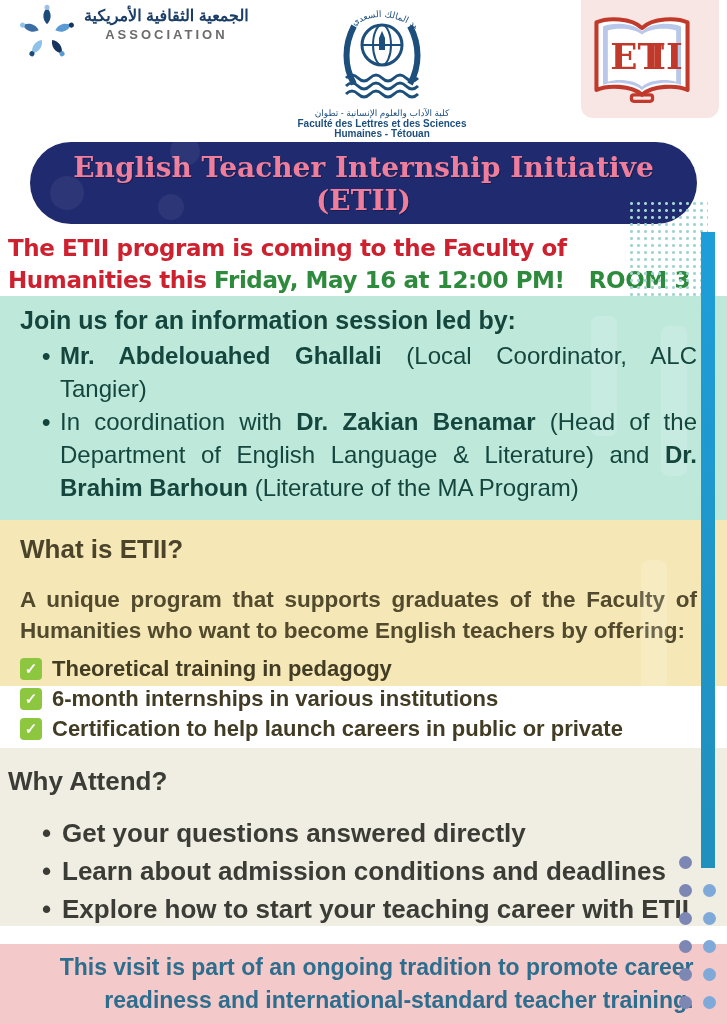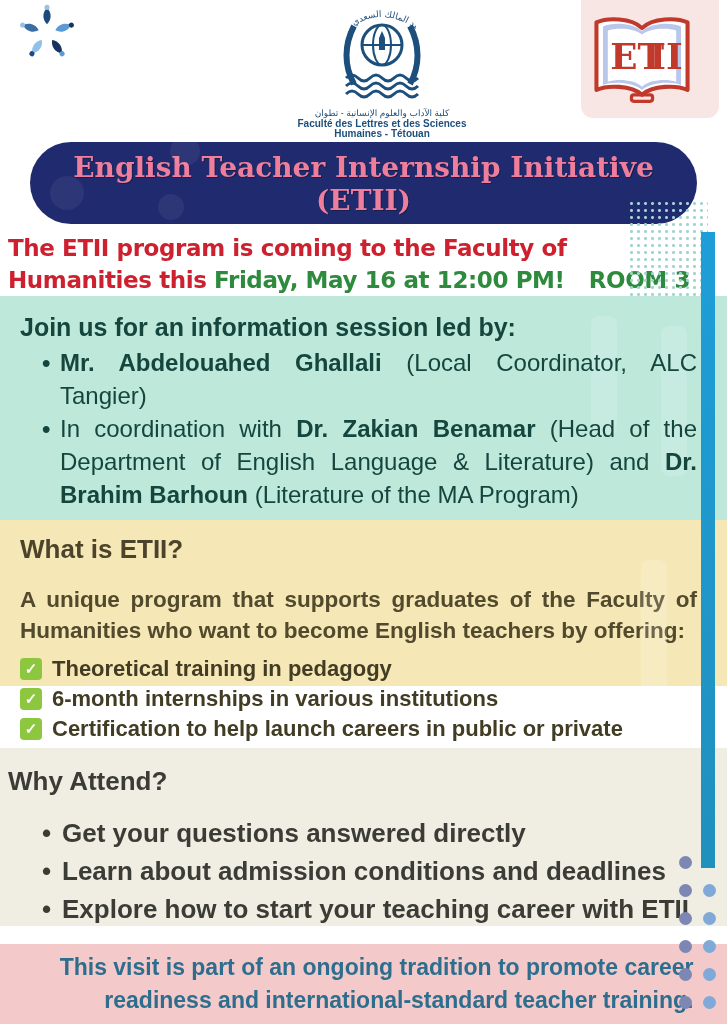--- a/index.html
+++ b/index.html
@@ -33,21 +33,21 @@
 
   
   .announce{position:absolute;top:226px;left:0;width:727px;height:70px;padding:6px 10px 0 8px;
     font-family:"DejaVu Sans",sans-serif;font-weight:700;font-size:23px;line-height:32px;letter-spacing:-0.4px;}
   .announce .red{color:var(--red);}
   .announce .green{color:var(--green);}
   .announce .room{margin-left:24px;}
 
   
   section{position:absolute;left:0;width:727px;}
-  .mint{top:296px;height:248px;background:var(--mint_bg);color:var(--teal_text);padding:14px 30px 0 20px;}
+  .mint{top:296px;height:248px;background:var(--mint_bg);color:var(--teal_text);padding:7px 30px 0 20px;}
   .mint h2{font-size:25px;font-weight:700;line-height:34px;}
   .mint ul{list-style:none;padding-left:22px;margin-top:2px;}
   .mint li{font-size:24px;line-height:33px;text-align:justify;position:relative;padding-left:18px;}
   .mint li::before{content:"•";position:absolute;left:0;font-weight:700;}
   .mint b{font-weight:700;}
   .watermark{position:absolute;background:rgba(255,255,255,0.16);border-radius:8px;}
 
   .yellow{top:520px;height:166px;background:var(--yellow_bg);color:var(--olive_text);padding:12px 30px 0 20px;}
   .yellow h2{font-size:26px;font-weight:700;line-height:34px;margin-bottom:18px;}
   .yellow .intro{font-size:22.5px;font-weight:700;line-height:31px;text-align:justify;color:#514a2c;margin-bottom:8px;}
@@ -102,20 +102,22 @@
               <path d="M30 4 C35 9 35 16 30 21 C25 16 25 9 30 4 Z"></path>
               <circle cx="30" cy="3.5" r="2.6" fill="#1c4a7c"></circle>
             </g>
           <g transform="rotate(288,30,30)" fill="#3b6ea5">
               <path d="M30 4 C35 9 35 16 30 21 C25 16 25 9 30 4 Z"></path>
               <circle cx="30" cy="3.5" r="2.6" fill="#8fc1e9"></circle>
             </g>
         </g>
       </svg>
       <div class="aca-text">
+        <div class="aca-ar">الجمعية الثقافية الأمريكية</div>
+        <div class="aca-en2">ASSOCIATION</div>
       </div>
     </div>
 
     <div class="faculty">
       <svg width="160" height="104" viewBox="0 0 160 104">
         <defs>
             <path id="arcp" d="M45,30 Q80,4 115,30" fill="none"></path>
           </defs>
         <text font-size="9" fill="#1d4f7c" font-family="DejaVu Sans, sans-serif">
           <textPath href="#arcp" startOffset="8">جامعة عبد المالك السعدي</textPath>

